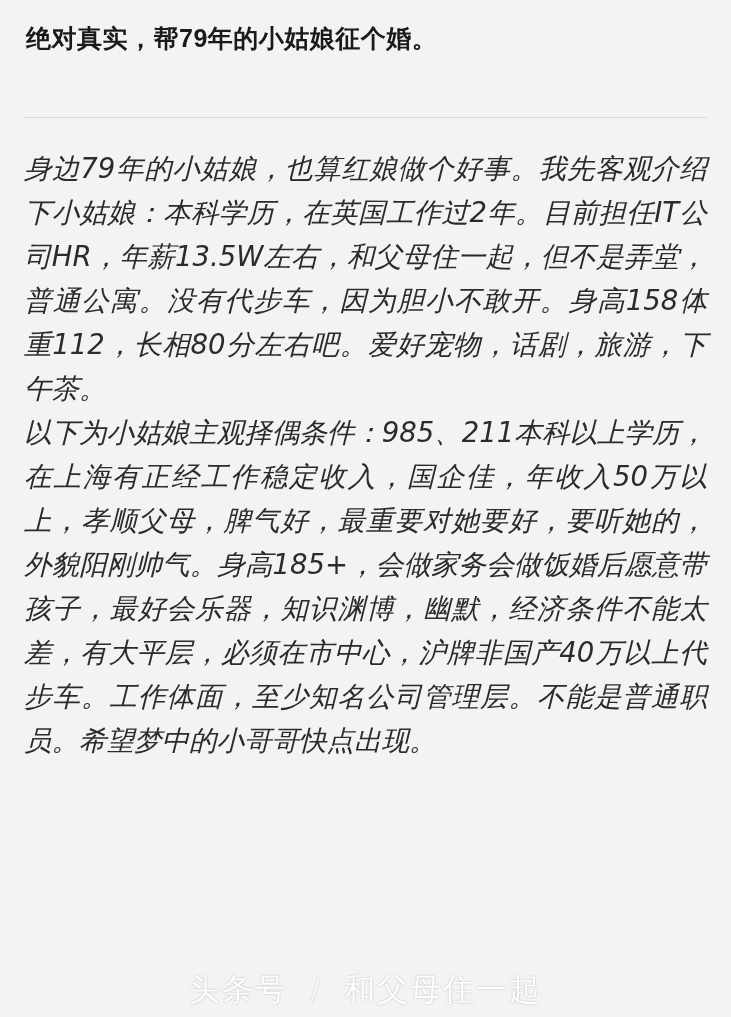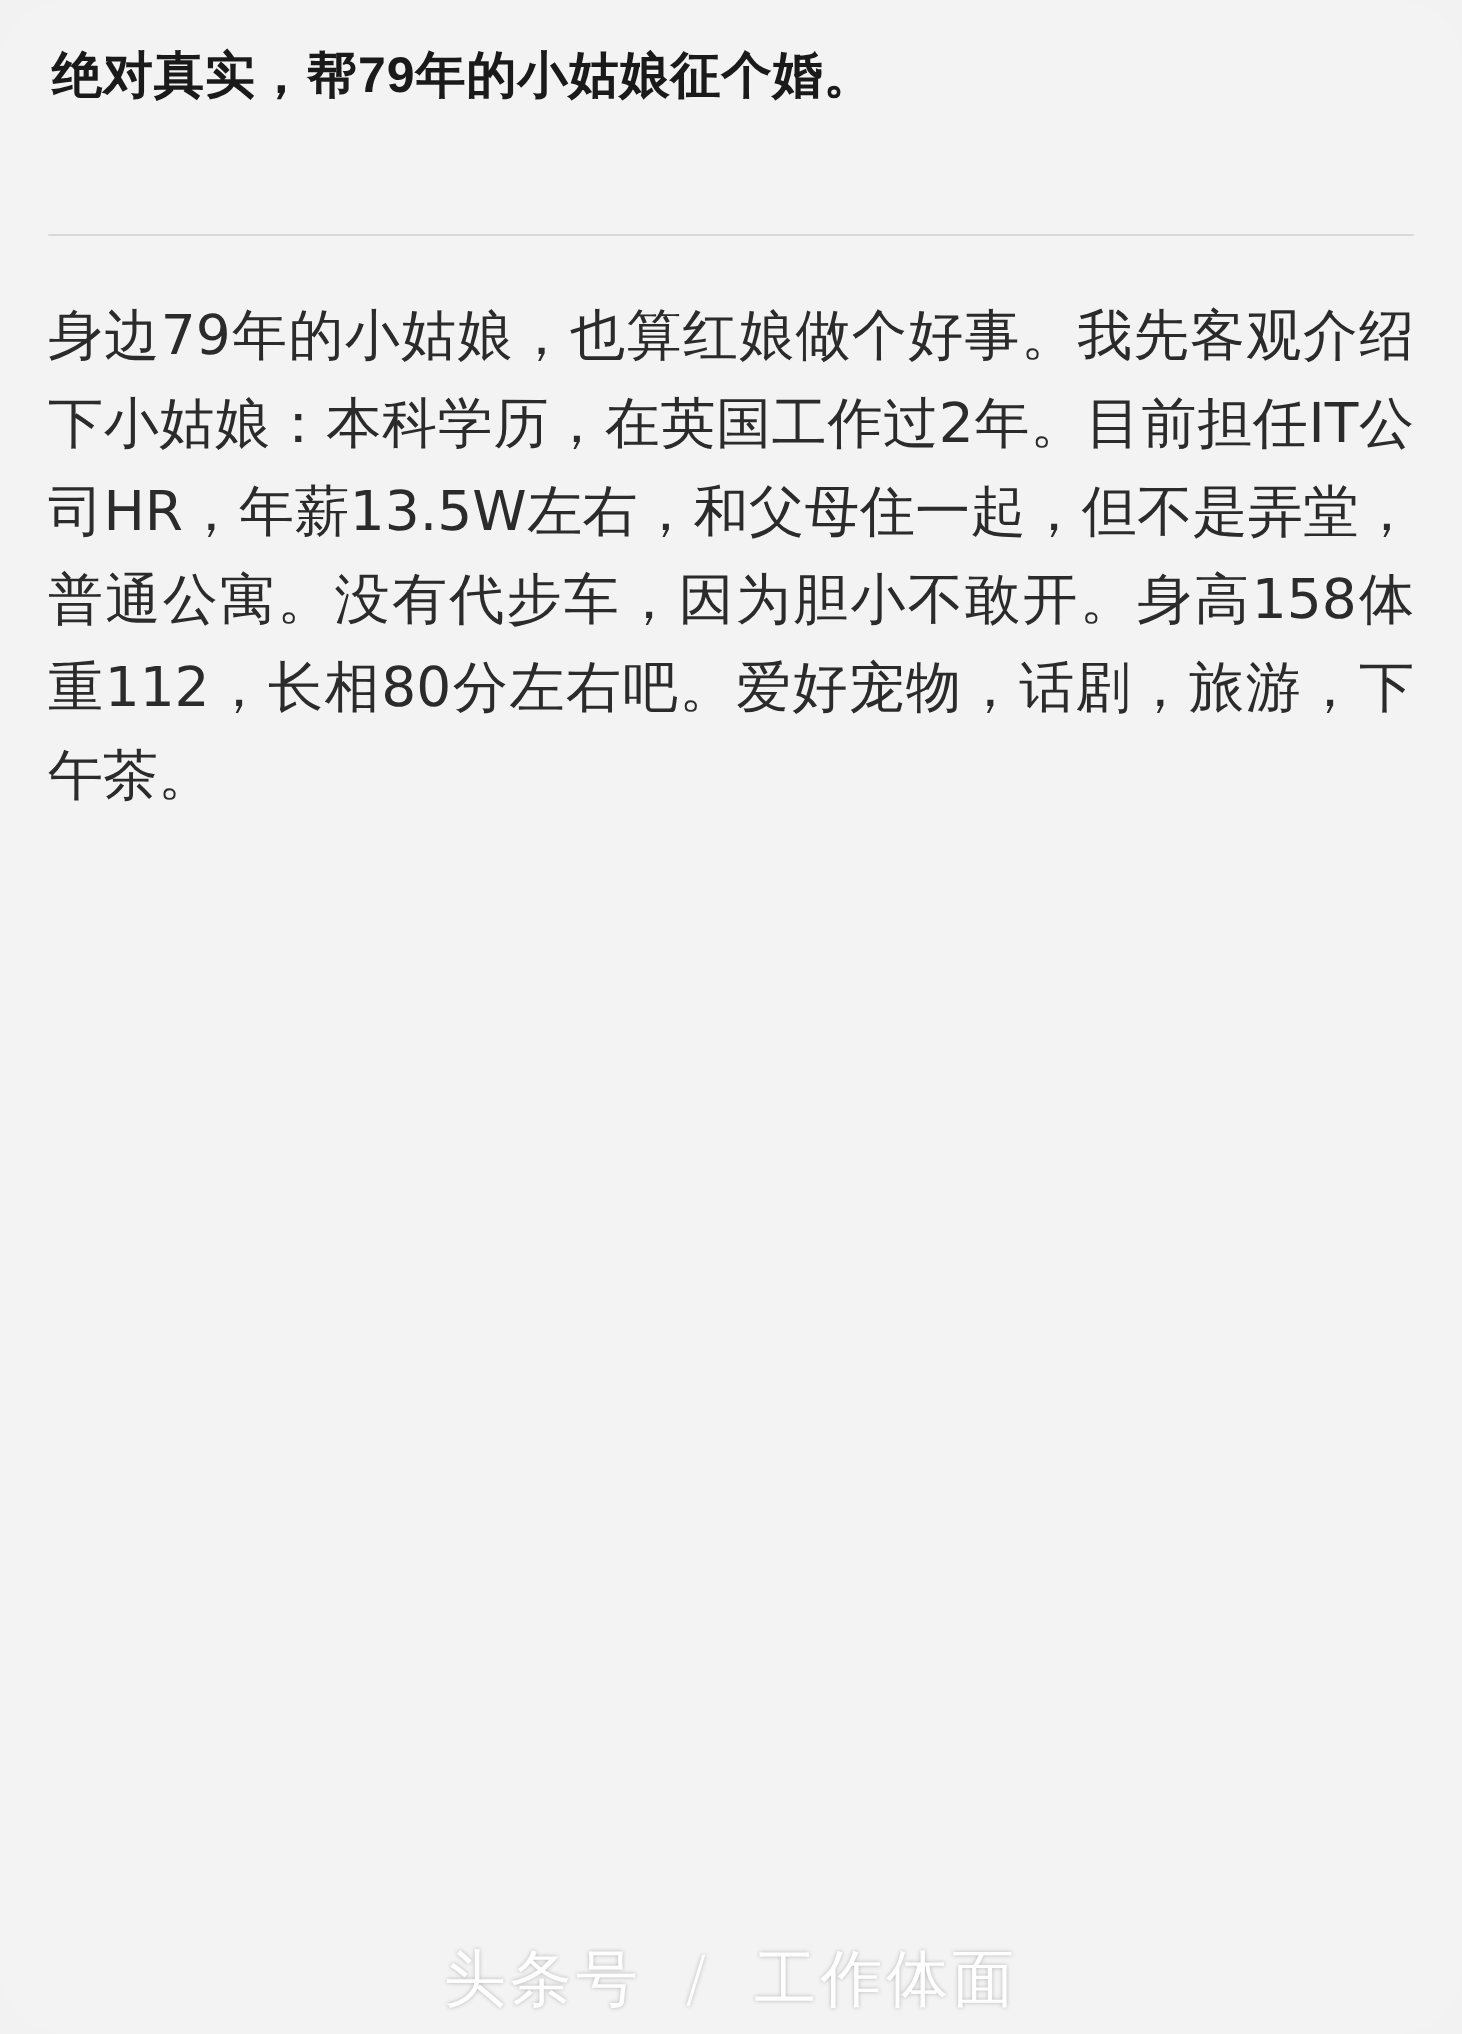--- a/index.html
+++ b/index.html
@@ -68,20 +68,21 @@
   .timestamp {
     font-size: 17px;
     color: #9a9a9a;
     letter-spacing: 0.6px;
     white-space: nowrap;
   }
   .body {
     margin-top: 28px;
     padding-left: 2px;
     padding-right: 2px;
+    font-style: italic;
   }
   .body p {
     margin: 0;
     font-size: 27.5px;
     line-height: 44px;
     color: #2b2b2b;
     text-align: justify;
     text-justify: inter-ideograph;
     letter-spacing: 0px;
     font-family: "DejaVu Sans", "Liberation Sans", sans-serif;
@@ -108,21 +109,22 @@
 
 <div class="page">
 
   <div class="title">绝对真实，帮79年的小姑娘征个婚。</div>
 
   <div class="divider"></div>
 
 
   <div class="body">
     <p>身边79年的小姑娘，也算红娘做个好事。我先客观介绍下小姑娘：本科学历，在英国工作过2年。目前担任IT公司HR，年薪13.5W左右，和父母住一起，但不是弄堂，普通公寓。没有代步车，因为胆小不敢开。身高158体重112，长相80分左右吧。爱好宠物，话剧，旅游，下午茶。</p>
+    <p>以下为小姑娘主观择偶条件：985、211本科以上学历，在上海有正经工作稳定收入，国企佳，年收入50万以上，孝顺父母，脾气好，最重要对她要好，要听她的，外貌阳刚帅气。身高185+，会做家务会做饭婚后愿意带孩子，最好会乐器，知识渊博，幽默，经济条件不能太差，有大平层，必须在市中心，沪牌非国产40万以上代步车。工作体面，至少知名公司管理层。不能是普通职员。希望梦中的小哥哥快点出现。</p>
   </div>
 
   <div class="watermark">
     <span>头条号</span>
     <span class="wm-sep">/</span>
-    <span>工作体面</span>
+    <span>和父母住一起</span>
   </div>
 
 </div>
 
 </body></html>

